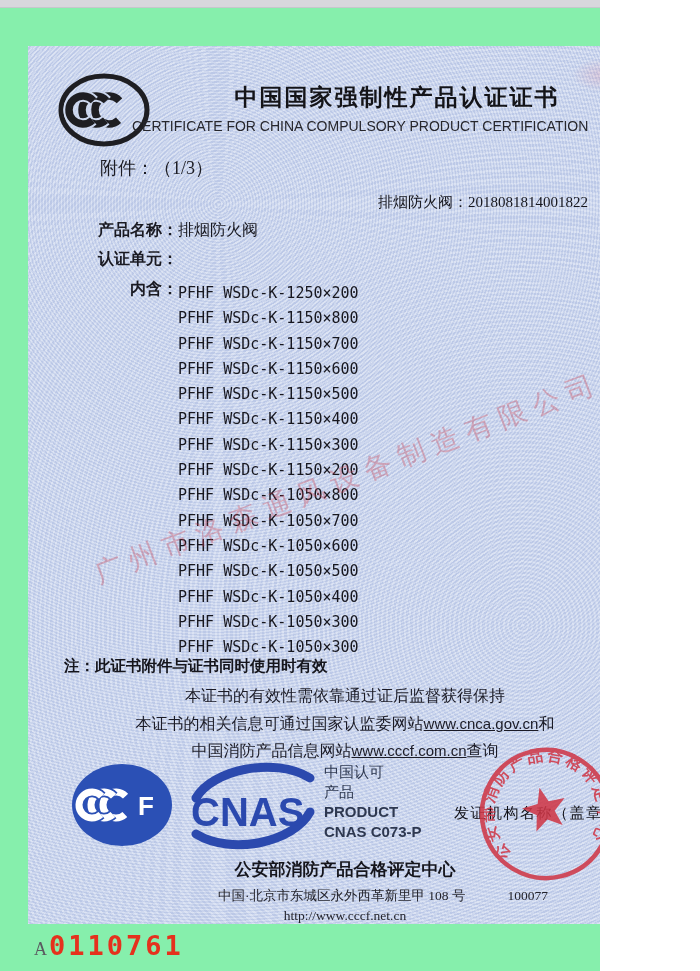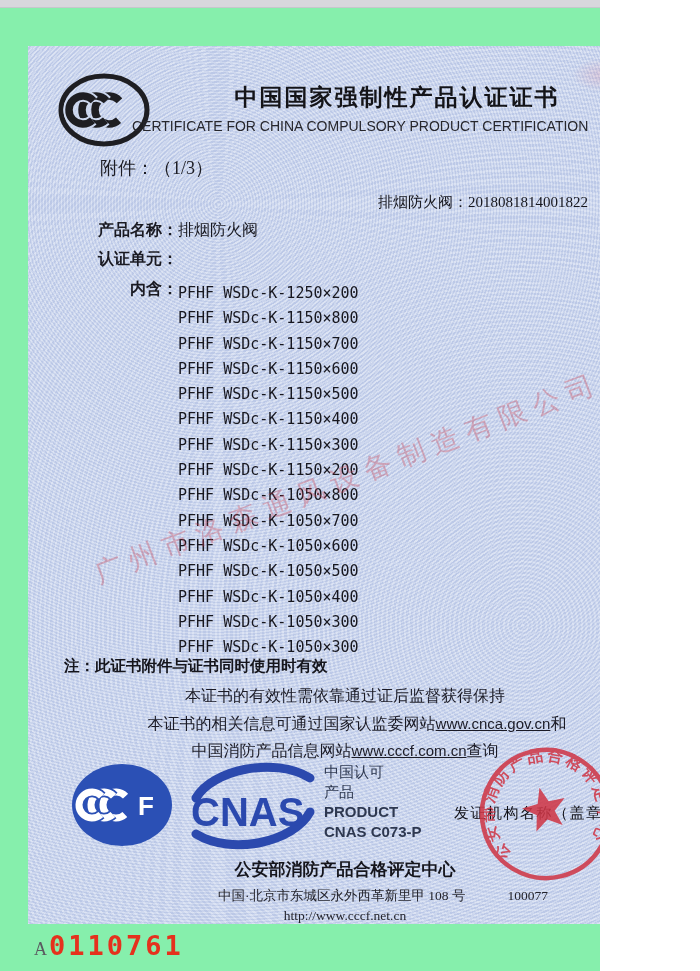--- a/index.html
+++ b/index.html
@@ -88,21 +88,21 @@
         <div class="model-row">PFHF WSDc-K-1050×700</div>
         <div class="model-row">PFHF WSDc-K-1050×600</div>
         <div class="model-row">PFHF WSDc-K-1050×500</div>
         <div class="model-row">PFHF WSDc-K-1050×400</div>
         <div class="model-row">PFHF WSDc-K-1050×300</div>
         <div class="model-row">PFHF WSDc-K-1050×300</div>
       </div>
 
     <div class="abs note">注：此证书附件与证书同时使用时有效</div>
     <div class="abs cline" style="top:640px;">本证书的有效性需依靠通过证后监督获得保持</div>
-    <div class="abs cline" style="top:668px;margin-left:12px;"><span>本证书的相关信息可通过国家认监委网站</span><span class="uline">www.cnca.gov.cn</span><span>和</span></div>
+    <div class="abs cline" style="top:668px;"><span>本证书的相关信息可通过国家认监委网站</span><span class="uline">www.cnca.gov.cn</span><span>和</span></div>
     <div class="abs cline" style="top:695px;"><span>中国消防产品信息网站</span><span class="uline">www.cccf.com.cn</span><span>查询</span></div>
 
     <svg class="abs" style="left:40px;top:715px;" width="108" height="88" viewBox="0 0 108 88">
       <ellipse cx="54" cy="44" rx="50" ry="41" fill="#2b50b5"></ellipse>
       <circle cx="48" cy="44" r="13" fill="none" stroke="#ffffff" stroke-width="7" stroke-dasharray="61 20.7" transform="rotate(47 48 44)"></circle>
       <circle cx="36" cy="44" r="13" fill="none" stroke="#2b50b5" stroke-width="10.5" stroke-dasharray="61 20.7" transform="rotate(47 36 44)"></circle>
       <circle cx="36" cy="44" r="13" fill="none" stroke="#ffffff" stroke-width="7" stroke-dasharray="61 20.7" transform="rotate(47 36 44)"></circle>
       <circle cx="24" cy="44" r="13" fill="none" stroke="#2b50b5" stroke-width="10.5" stroke-dasharray="61 20.7" transform="rotate(47 24 44)"></circle>
       <circle cx="24" cy="44" r="13" fill="none" stroke="#ffffff" stroke-width="7" stroke-dasharray="61 20.7" transform="rotate(47 24 44)"></circle>
       <text x="70" y="54" class="sans" font-size="26" font-weight="bold" fill="#ffffff">F</text>

